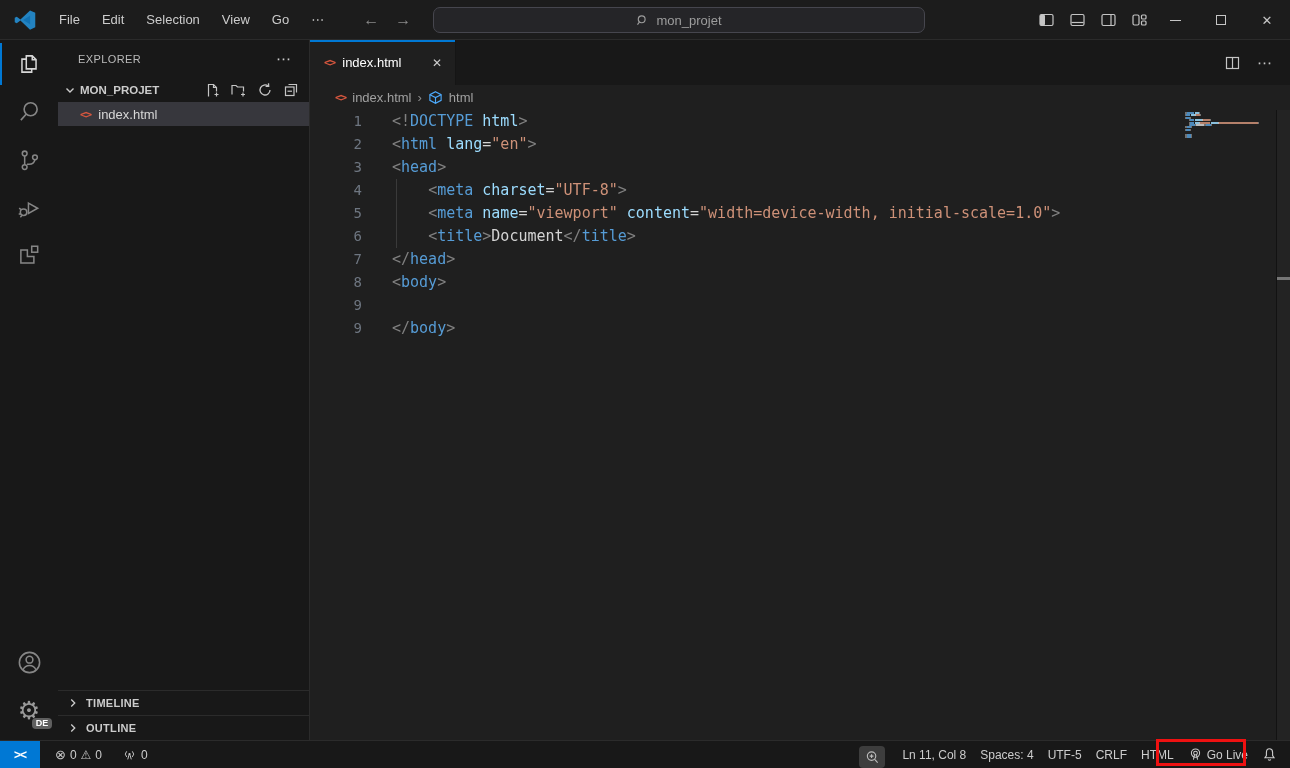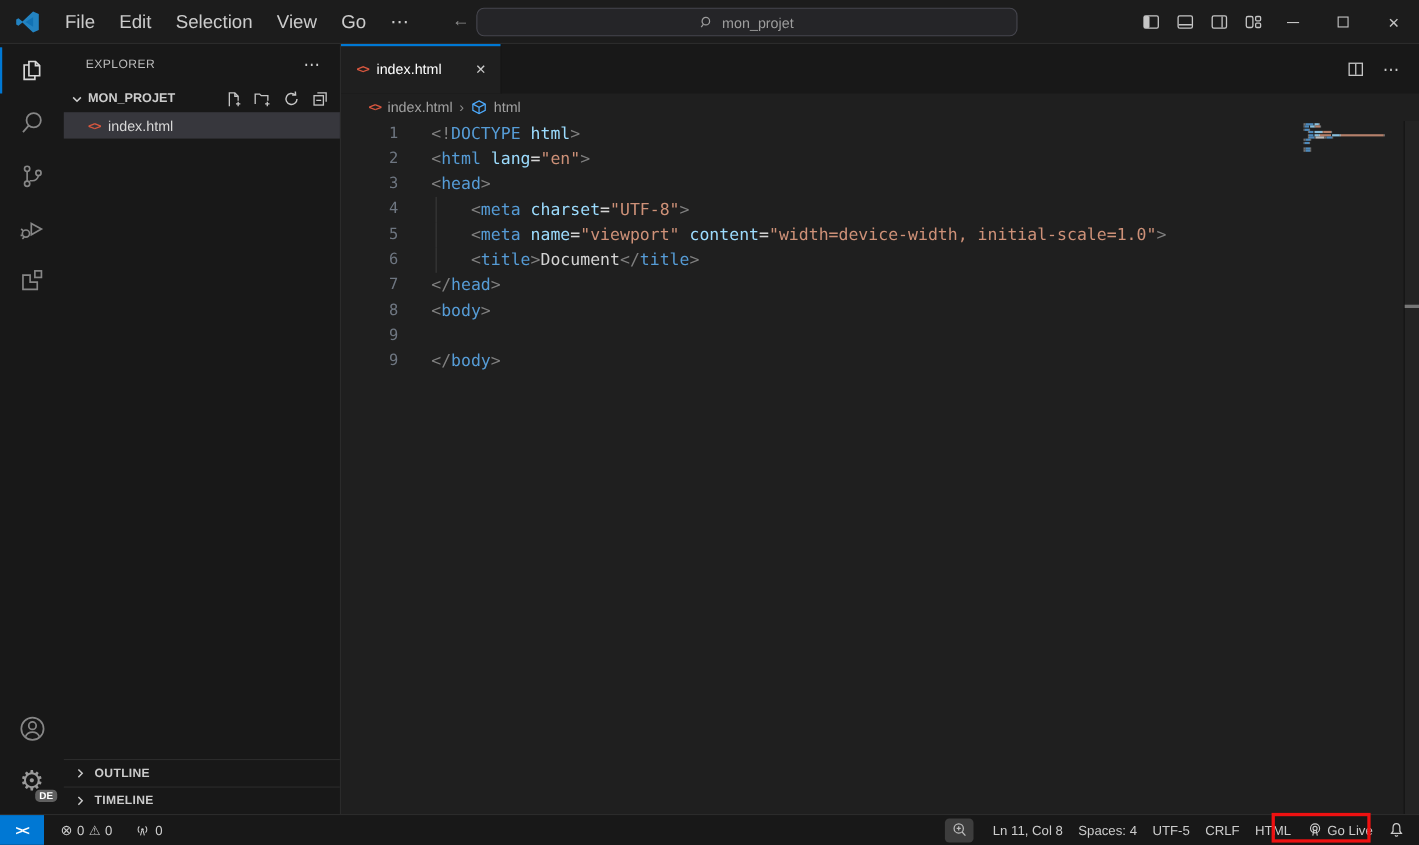--- a/index.html
+++ b/index.html
@@ -4,21 +4,21 @@
 <style>
   * { margin:0; padding:0; box-sizing:border-box; }
   html,body { width:1290px; height:768px; overflow:hidden; background:#1f1f1f;
     font-family:"Liberation Sans", sans-serif; color:#cccccc; }
   svg { display:block; }
 
   
   .titlebar { position:absolute; left:0; top:0; width:1290px; height:40px;
     background:#1c1c1c; border-bottom:1px solid #2b2b2b; display:flex; align-items:center; }
   .vscode-logo { width:22px; height:22px; margin:0 12px 0 14px; }
-  .menu-item { font-size:17px; color:#cccccc; padding:6px 11px; border-radius:5px; cursor:default; }
+  .menu-item { font-size:13px; color:#cccccc; padding:6px 11px; border-radius:5px; cursor:default; }
   .nav-arrows { display:flex; gap:16px; margin-left:28px; font-size:16px; color:#8b8b8b; }
   .searchbox { position:absolute; left:433px; top:7px; width:492px; height:26px;
     background:#252528; border:1px solid #46464e; border-radius:7px;
     display:flex; align-items:center; justify-content:center; gap:7px; color:#9d9d9d; font-size:13px; }
   .win-icons { position:absolute; right:142px; top:0; height:40px; display:flex; align-items:center; gap:14px; }
   .win-btns { position:absolute; right:0; top:0; height:40px; display:flex; }
   .win-btn { width:46px; height:40px; display:flex; align-items:center; justify-content:center; color:#c5c5c5; font-size:13px; }
   .min-glyph { width:11px; height:1px; background:#c5c5c5; }
   .max-glyph { width:10px; height:10px; border:1px solid #c5c5c5; }
 
@@ -79,21 +79,21 @@
   .mm-tk { height:2px; }
   .scrollstrip { position:absolute; left:966px; top:0; bottom:0; width:14px; background:#232323; border-left:1px solid #121212; }
   .cursor-marker { position:absolute; left:0; right:0; top:167px; height:3px; background:#767676; }
 
   
   .statusbar { position:absolute; left:0; top:740px; width:1290px; height:28px; background:#181818;
     border-top:1px solid #2b2b2b; display:flex; align-items:center; font-size:12px; color:#cccccc; }
   .remote { width:40px; height:100%; background:#0078d4; color:#ffffff; display:flex;
     align-items:center; justify-content:center; font-weight:bold; font-size:12px; letter-spacing:-1px; }
   .sb-item { display:flex; align-items:center; gap:4px; padding:0 7px; height:100%; }
-  .sb-right { margin-left:auto; display:flex; align-items:center; height:100%; padding-right:6px; }
+  .sb-right { margin-left:auto; display:flex; align-items:flex-end; height:100%; padding-right:6px; }
   .glyph-err { font-size:13px; } .glyph-warn { font-size:12px; }
   .zoom-btn { background:#3d3d3d; border-radius:4px; width:26px; height:22px;
     display:flex; align-items:center; justify-content:center; margin-right:10px; }
   .golive { position:relative; }
 
   .annotation-box { position:absolute; left:1156px; top:739px; width:90px; height:27px;
     border:3px solid #ee1111; z-index:20; pointer-events:none; }
 </style>
 </head>
 <body>
@@ -239,27 +239,27 @@
     </div>
     <div class="file-row">
       <span class="html-glyph">&lt;&gt;</span>
       <span class="file-label">index.html</span>
     </div>
     <div class="sb-fill"></div>
     <div class="sb-section">
       <svg width="14" height="14" viewBox="0 0 16 16" fill="none" stroke="#cccccc" stroke-width="1.5">
         <polyline points="6,4 10,8 6,12"></polyline>
       </svg>
-      <span class="sb-section-label">OUTLINE</span>
+      <span class="sb-section-label">TIMELINE</span>
     </div>
     <div class="sb-section">
       <svg width="14" height="14" viewBox="0 0 16 16" fill="none" stroke="#cccccc" stroke-width="1.5">
         <polyline points="6,4 10,8 6,12"></polyline>
       </svg>
-      <span class="sb-section-label">TIMELINE</span>
+      <span class="sb-section-label">OUTLINE</span>
     </div>
   </div>
 
   <div class="editor">
     <div class="tabbar">
       <div class="tab">
         <span class="html-glyph">&lt;&gt;</span>
         <span class="tab-label">index.html</span>
         <span class="tab-close">✕</span>
       </div>

